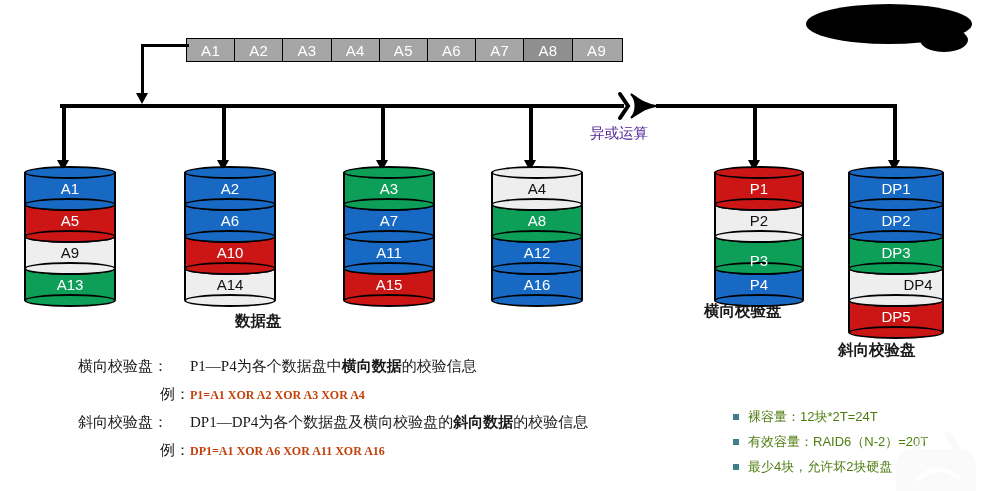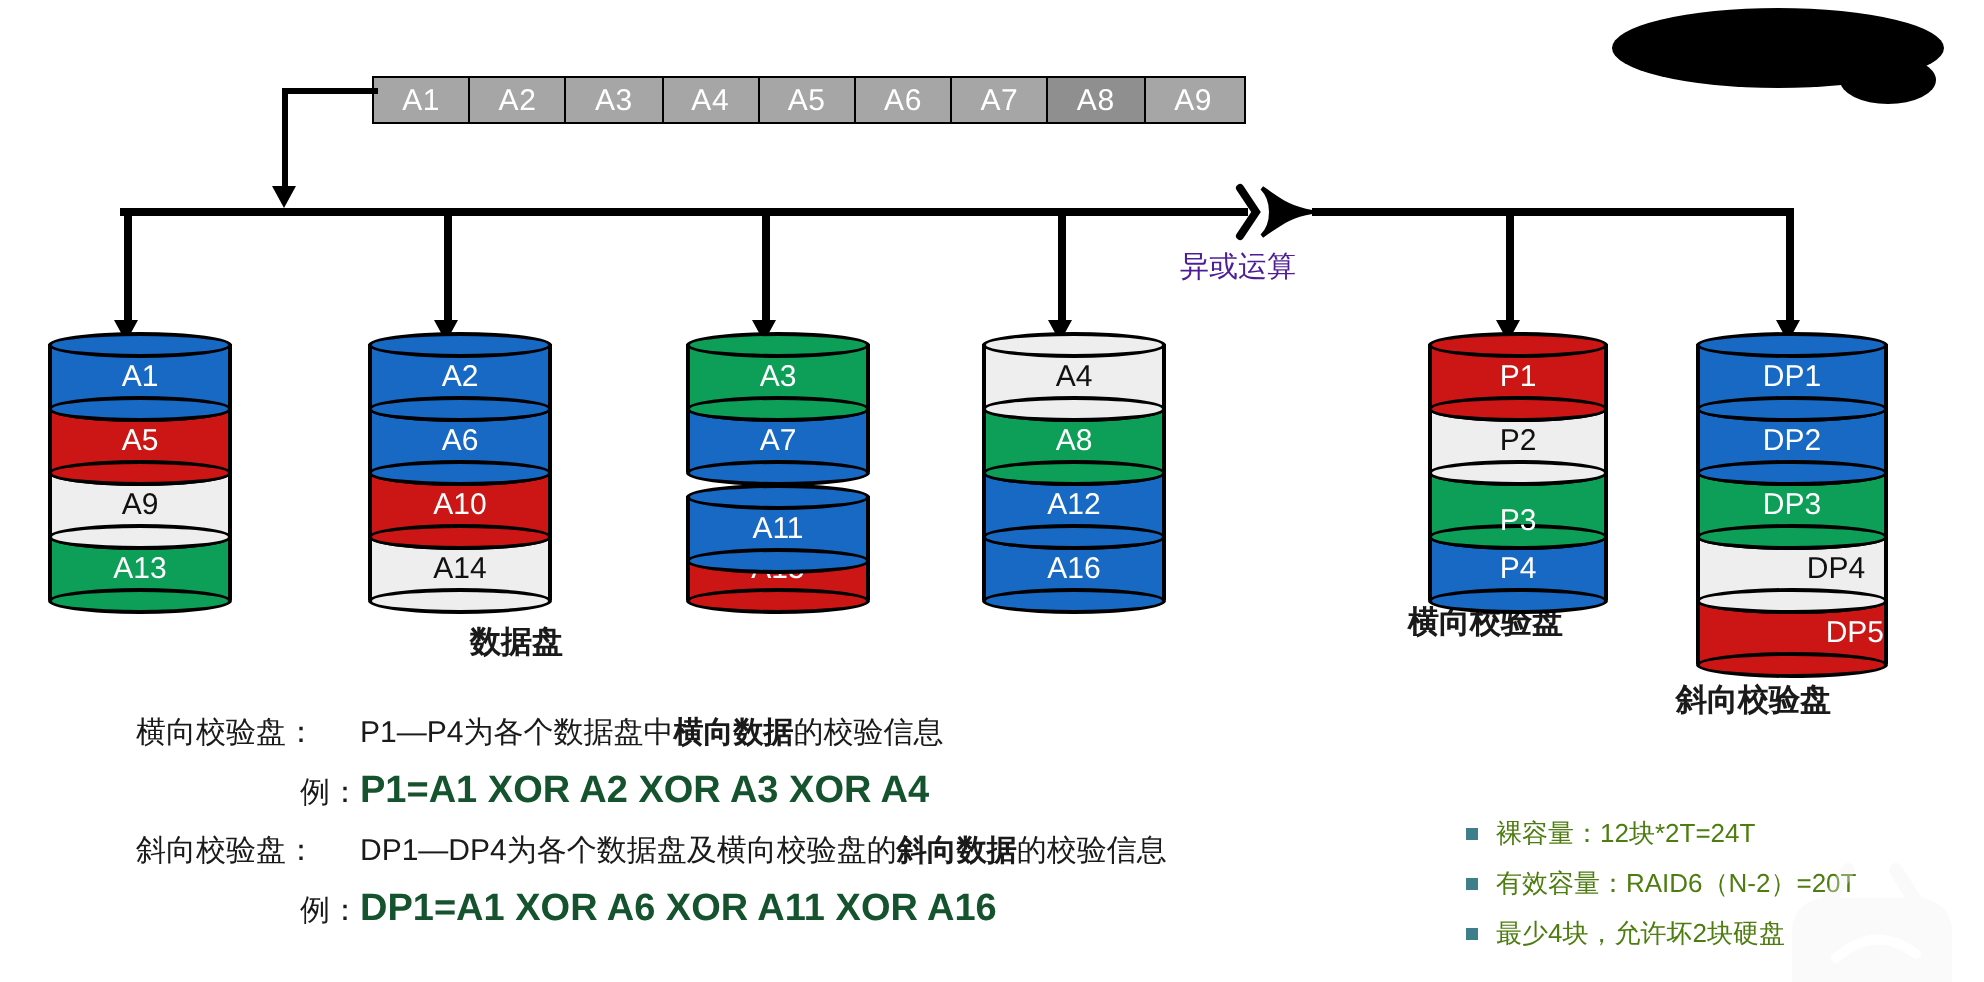--- a/index.html
+++ b/index.html
@@ -90,27 +90,27 @@
   .t-dark{color:#111111;}
 
   
   .caption{
     position:absolute;
     font-size:15.5px;font-weight:bold;color:#1a1a1a;
     white-space:nowrap;
   }
 
   
-  .explain{position:absolute;left:68px;top:357px;width:640px;}
+  .explain{position:absolute;left:78px;top:357px;width:640px;font-family:Liberation Serif, serif;}
   .ex-row{display:flex;align-items:baseline;margin-bottom:9px;font-size:15px;color:#1a1a1a;}
   .ex-head{flex:0 0 112px;text-align:left;white-space:nowrap;}
   .ex-head.indent{text-align:right;padding-right:0;}
   .ex-body{white-space:nowrap;}
   .ex-body b{font-weight:bold;}
-  .ex-body.formula{color:#14532d;font-weight:bold;font-size:19px;}
+  .ex-body.formula{color:#c2410c;font-weight:bold;font-size:12px;}
 
   
   .bullets{position:absolute;left:733px;top:408px;}
   .b-row{display:flex;align-items:center;margin-bottom:7px;font-size:13px;color:#4d7c0f;white-space:nowrap;}
   .b-mark{
     width:6px;height:6px;background:#3f7f8c;
     margin-right:9px;flex:0 0 auto;
   }
 
   
@@ -222,21 +222,21 @@
       <div class="seg c-green" style="top: 7px; width: 92px; height: 32px; z-index: 8;">
         <div class="cap bot c-green"></div>
         <div class="cap top c-green"></div>
         <span class="lbl t-light">A3</span>
       </div>
       <div class="seg c-blue" style="top: 39px; width: 92px; height: 32px; z-index: 6;">
         <div class="cap bot c-blue"></div>
         <div class="cap top c-blue"></div>
         <span class="lbl t-light">A7</span>
       </div>
-      <div class="seg c-blue" style="top: 83px; width: 92px; height: 32px; z-index: 4; align-items: center;">
+      <div class="seg c-blue" style="top: 71px; width: 92px; height: 32px; z-index: 4; align-items: center;">
         <div class="cap bot c-blue"></div>
         <div class="cap top c-blue"></div>
         <span class="lbl t-light">A11</span>
       </div>
       <div class="seg c-red" style="top: 103px; width: 92px; height: 32px; z-index: 2;">
         <div class="cap bot c-red"></div>
         <div class="cap top c-red"></div>
         <span class="lbl t-light">A15</span>
       </div>
     </div>
@@ -298,21 +298,21 @@
       <div class="seg c-green" style="top: 71px; width: 96px; height: 32px; z-index: 6;">
         <div class="cap bot c-green"></div>
         <div class="cap top c-green"></div>
         <span class="lbl t-light">DP3</span>
       </div>
       <div class="seg c-white" style="top: 103px; width: 96px; height: 32px; z-index: 4; padding-left: 44px;">
         <div class="cap bot c-white"></div>
         <div class="cap top c-white"></div>
         <span class="lbl t-dark">DP4</span>
       </div>
-      <div class="seg c-red" style="top: 135px; width: 96px; height: 32px; z-index: 2; justify-content: flex-end;">
+      <div class="seg c-red" style="top: 135px; width: 96px; height: 32px; z-index: 2;">
         <div class="cap bot c-red"></div>
         <div class="cap top c-red"></div>
         <span class="lbl t-light">DP5</span>
       </div>
     </div>
 
   <div class="caption" style="left:235px;top:311px;">数据盘</div>
   <div class="caption" style="left:704px;top:301px;">横向校验盘</div>
   <div class="caption" style="left:838px;top:340px;">斜向校验盘</div>
 

